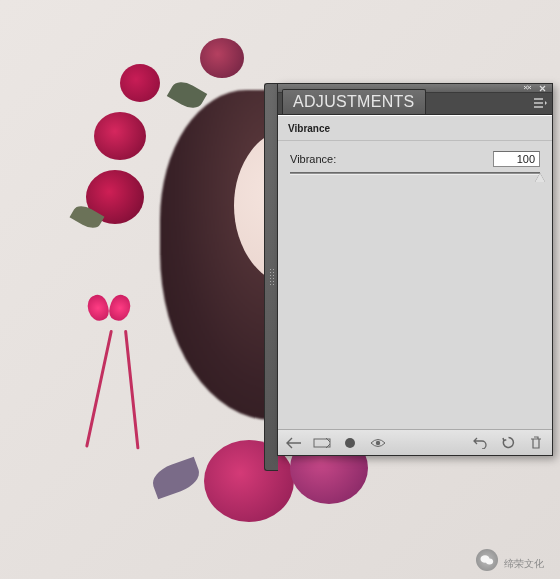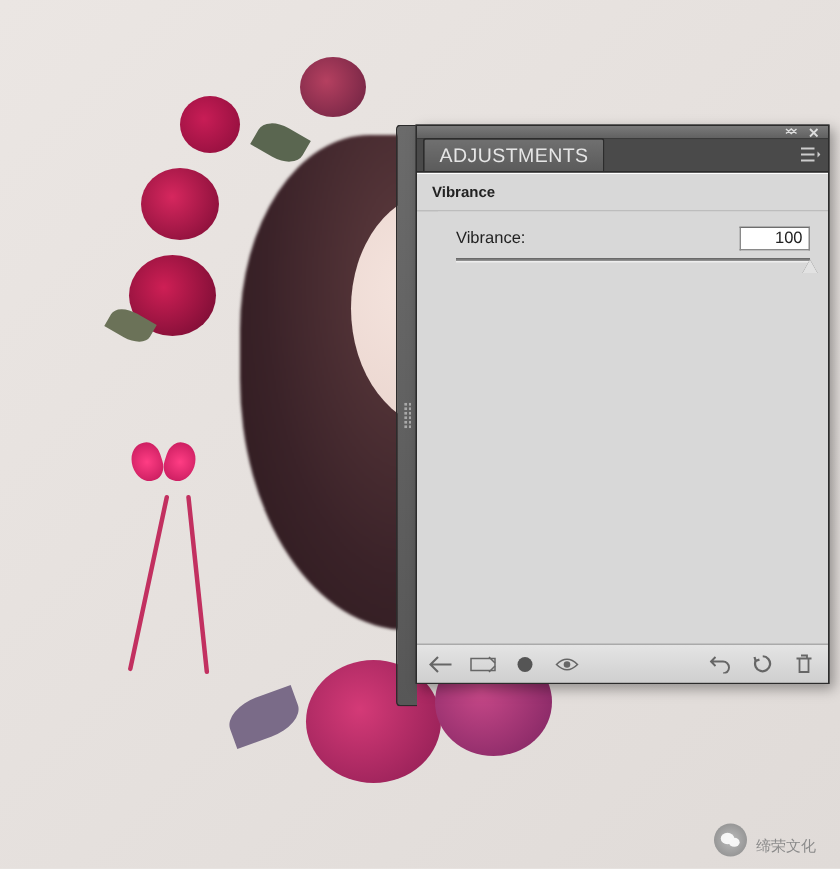--- a/index.html
+++ b/index.html
@@ -108,21 +108,21 @@
     display:flex; align-items:flex-end;
     padding-left: 4px;
     border-bottom: 1px solid #2c2c2c;
     position: relative;
   }
   .tab {
     background: linear-gradient(#707070,#5b5b5b);
     border: 1px solid #2c2c2c;
     border-bottom: none;
     padding: 3px 10px;
-    font-size: 13px;
+    font-size: 16px;
     color: #e6e6e6;
     letter-spacing: .3px;
     border-radius: 2px 2px 0 0;
     cursor: pointer;
   }
   .tab-menu {
     position:absolute; right:4px; top:3px; width:16px; height:14px; cursor:pointer;
     display:flex; align-items:center; justify-content:center;
   }
   .panel-body {
@@ -133,21 +133,20 @@
     padding: 7px 10px 6px 10px;
     font-weight: bold;
     font-size: 10px;
     color: #222;
     border-bottom: 1px solid #bdbdbd;
   }
   .panel-content {
     padding: 10px 12px 8px 12px;
     height: 288px;
     background: #d8d8d8;
-    margin-left: 14px;
   }
   .slider-group { margin-bottom: 14px; }
   .slider-row {
     display:flex; justify-content:space-between; align-items:center;
     margin-bottom: 4px;
   }
   .slider-label { color:#222; font-size:11px; }
   .slider-value {
     width: 47px;
     background: #fff;

